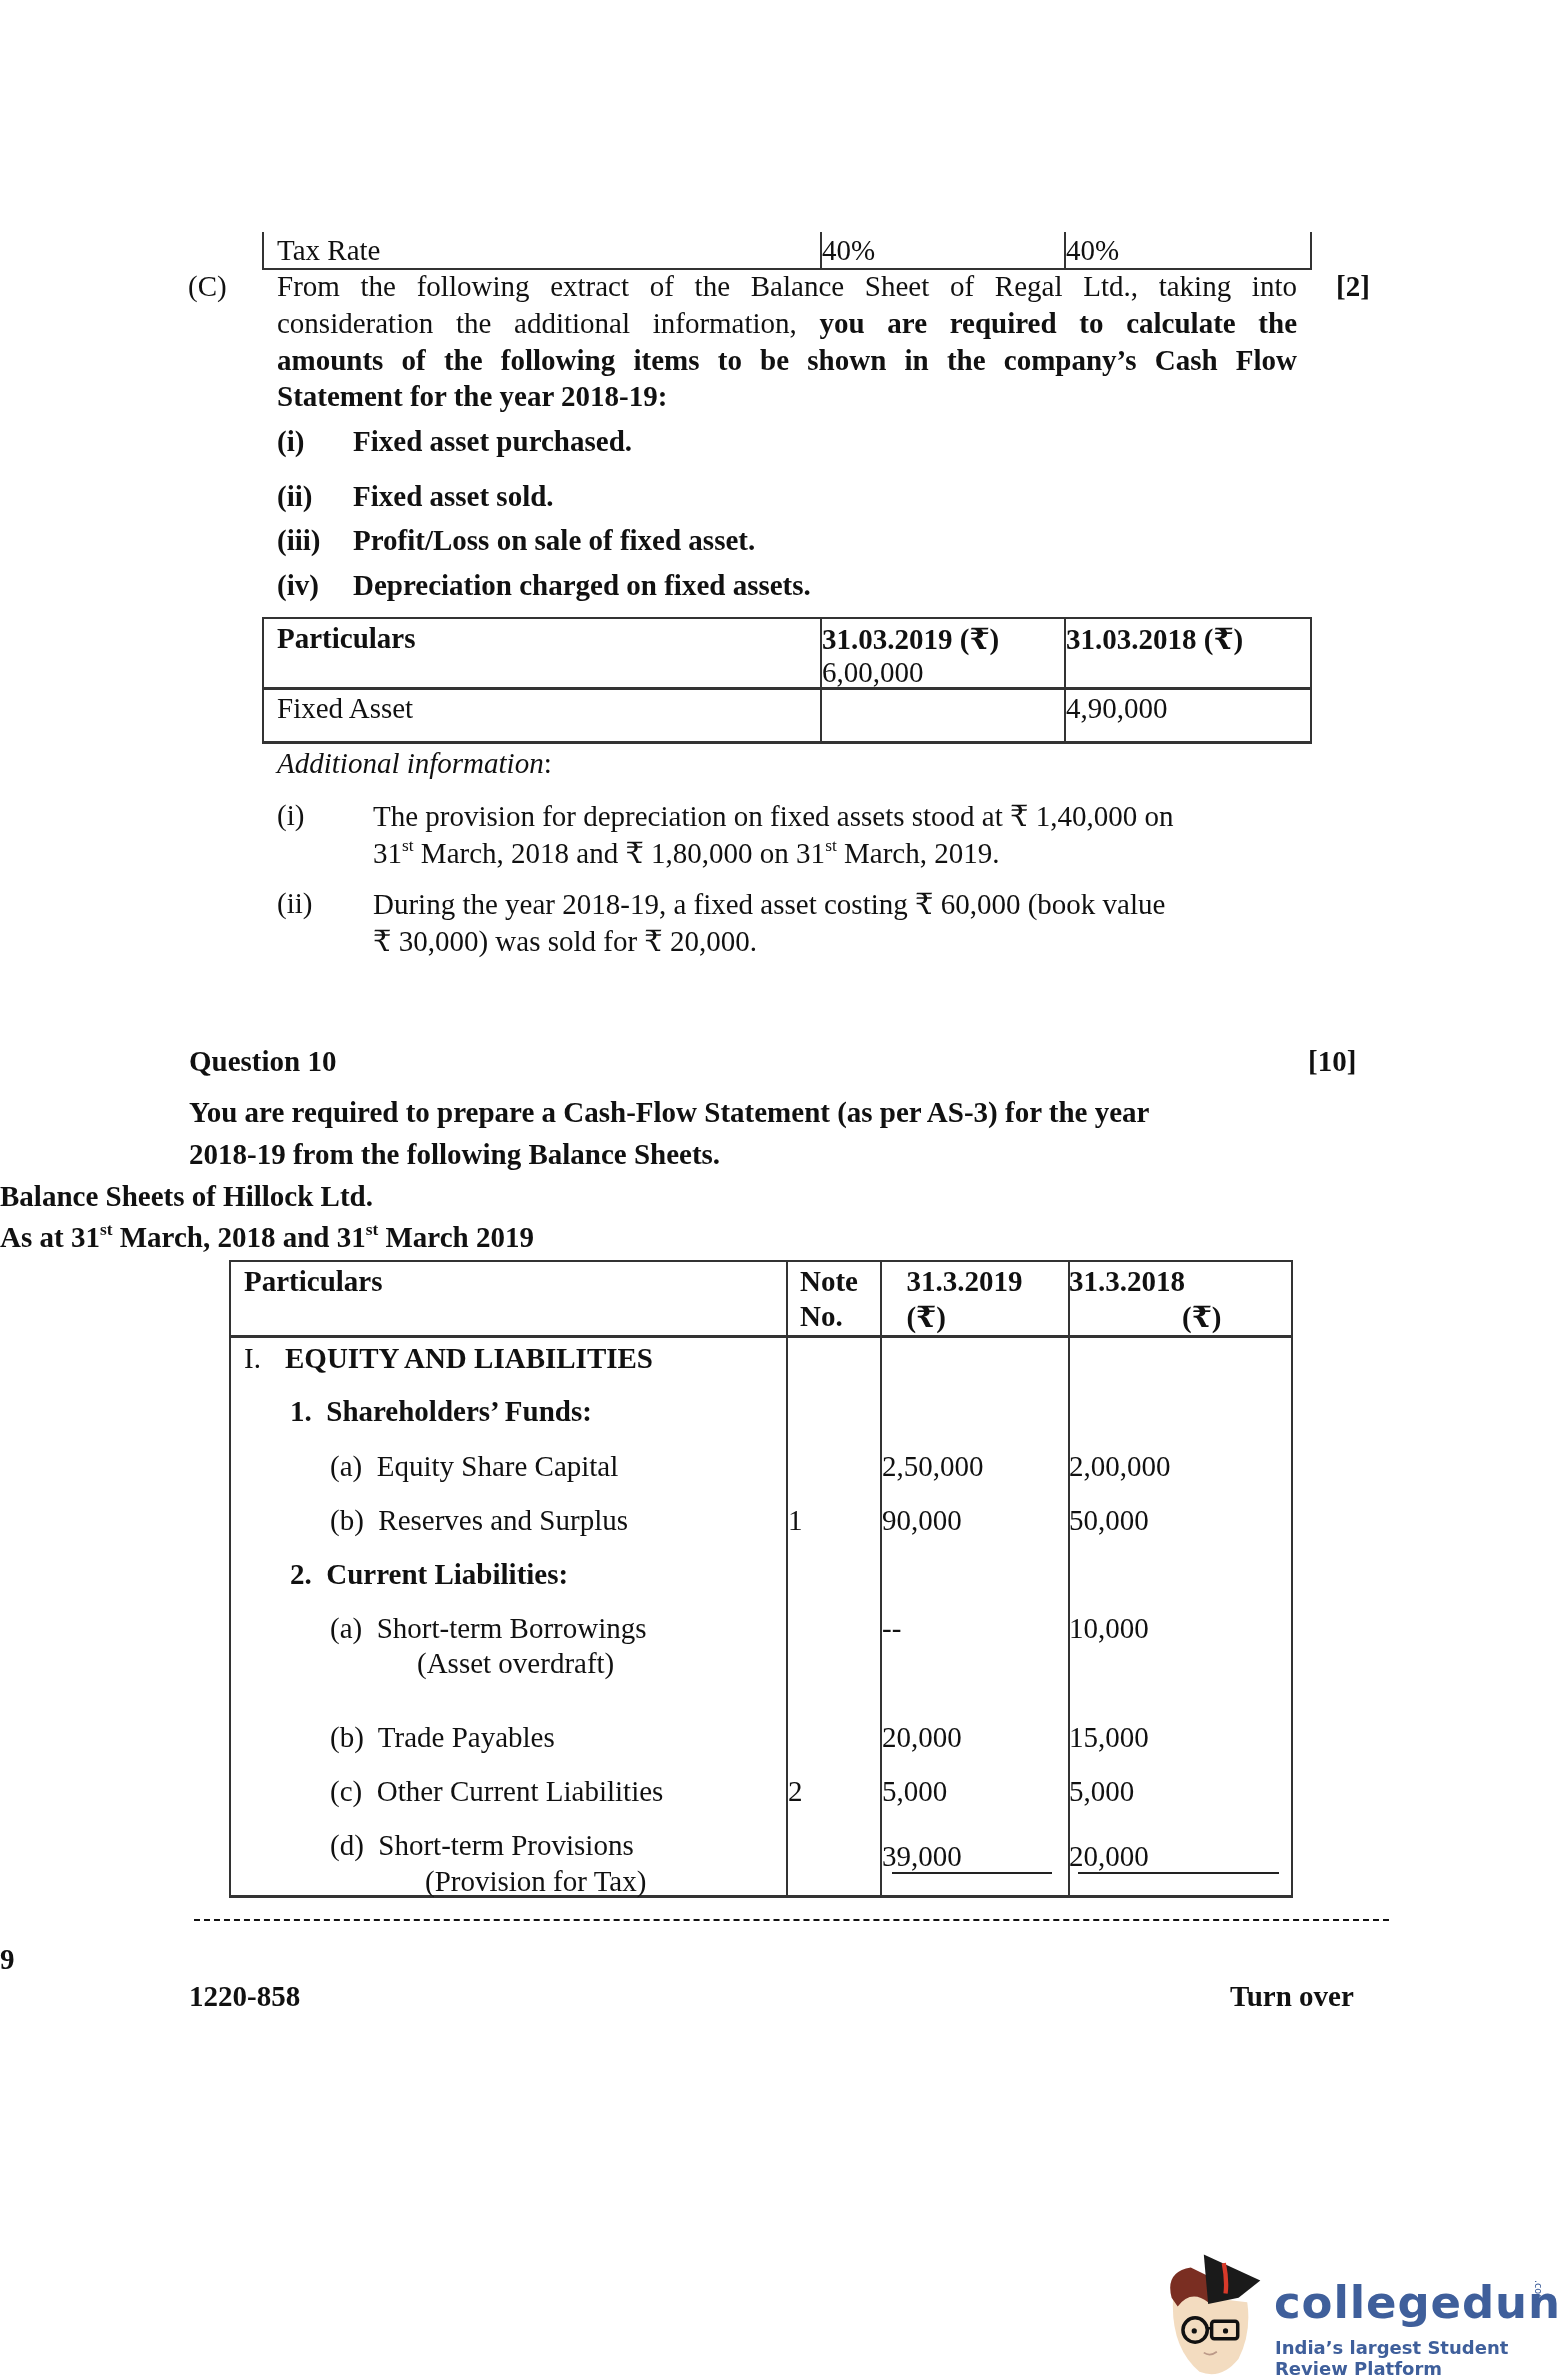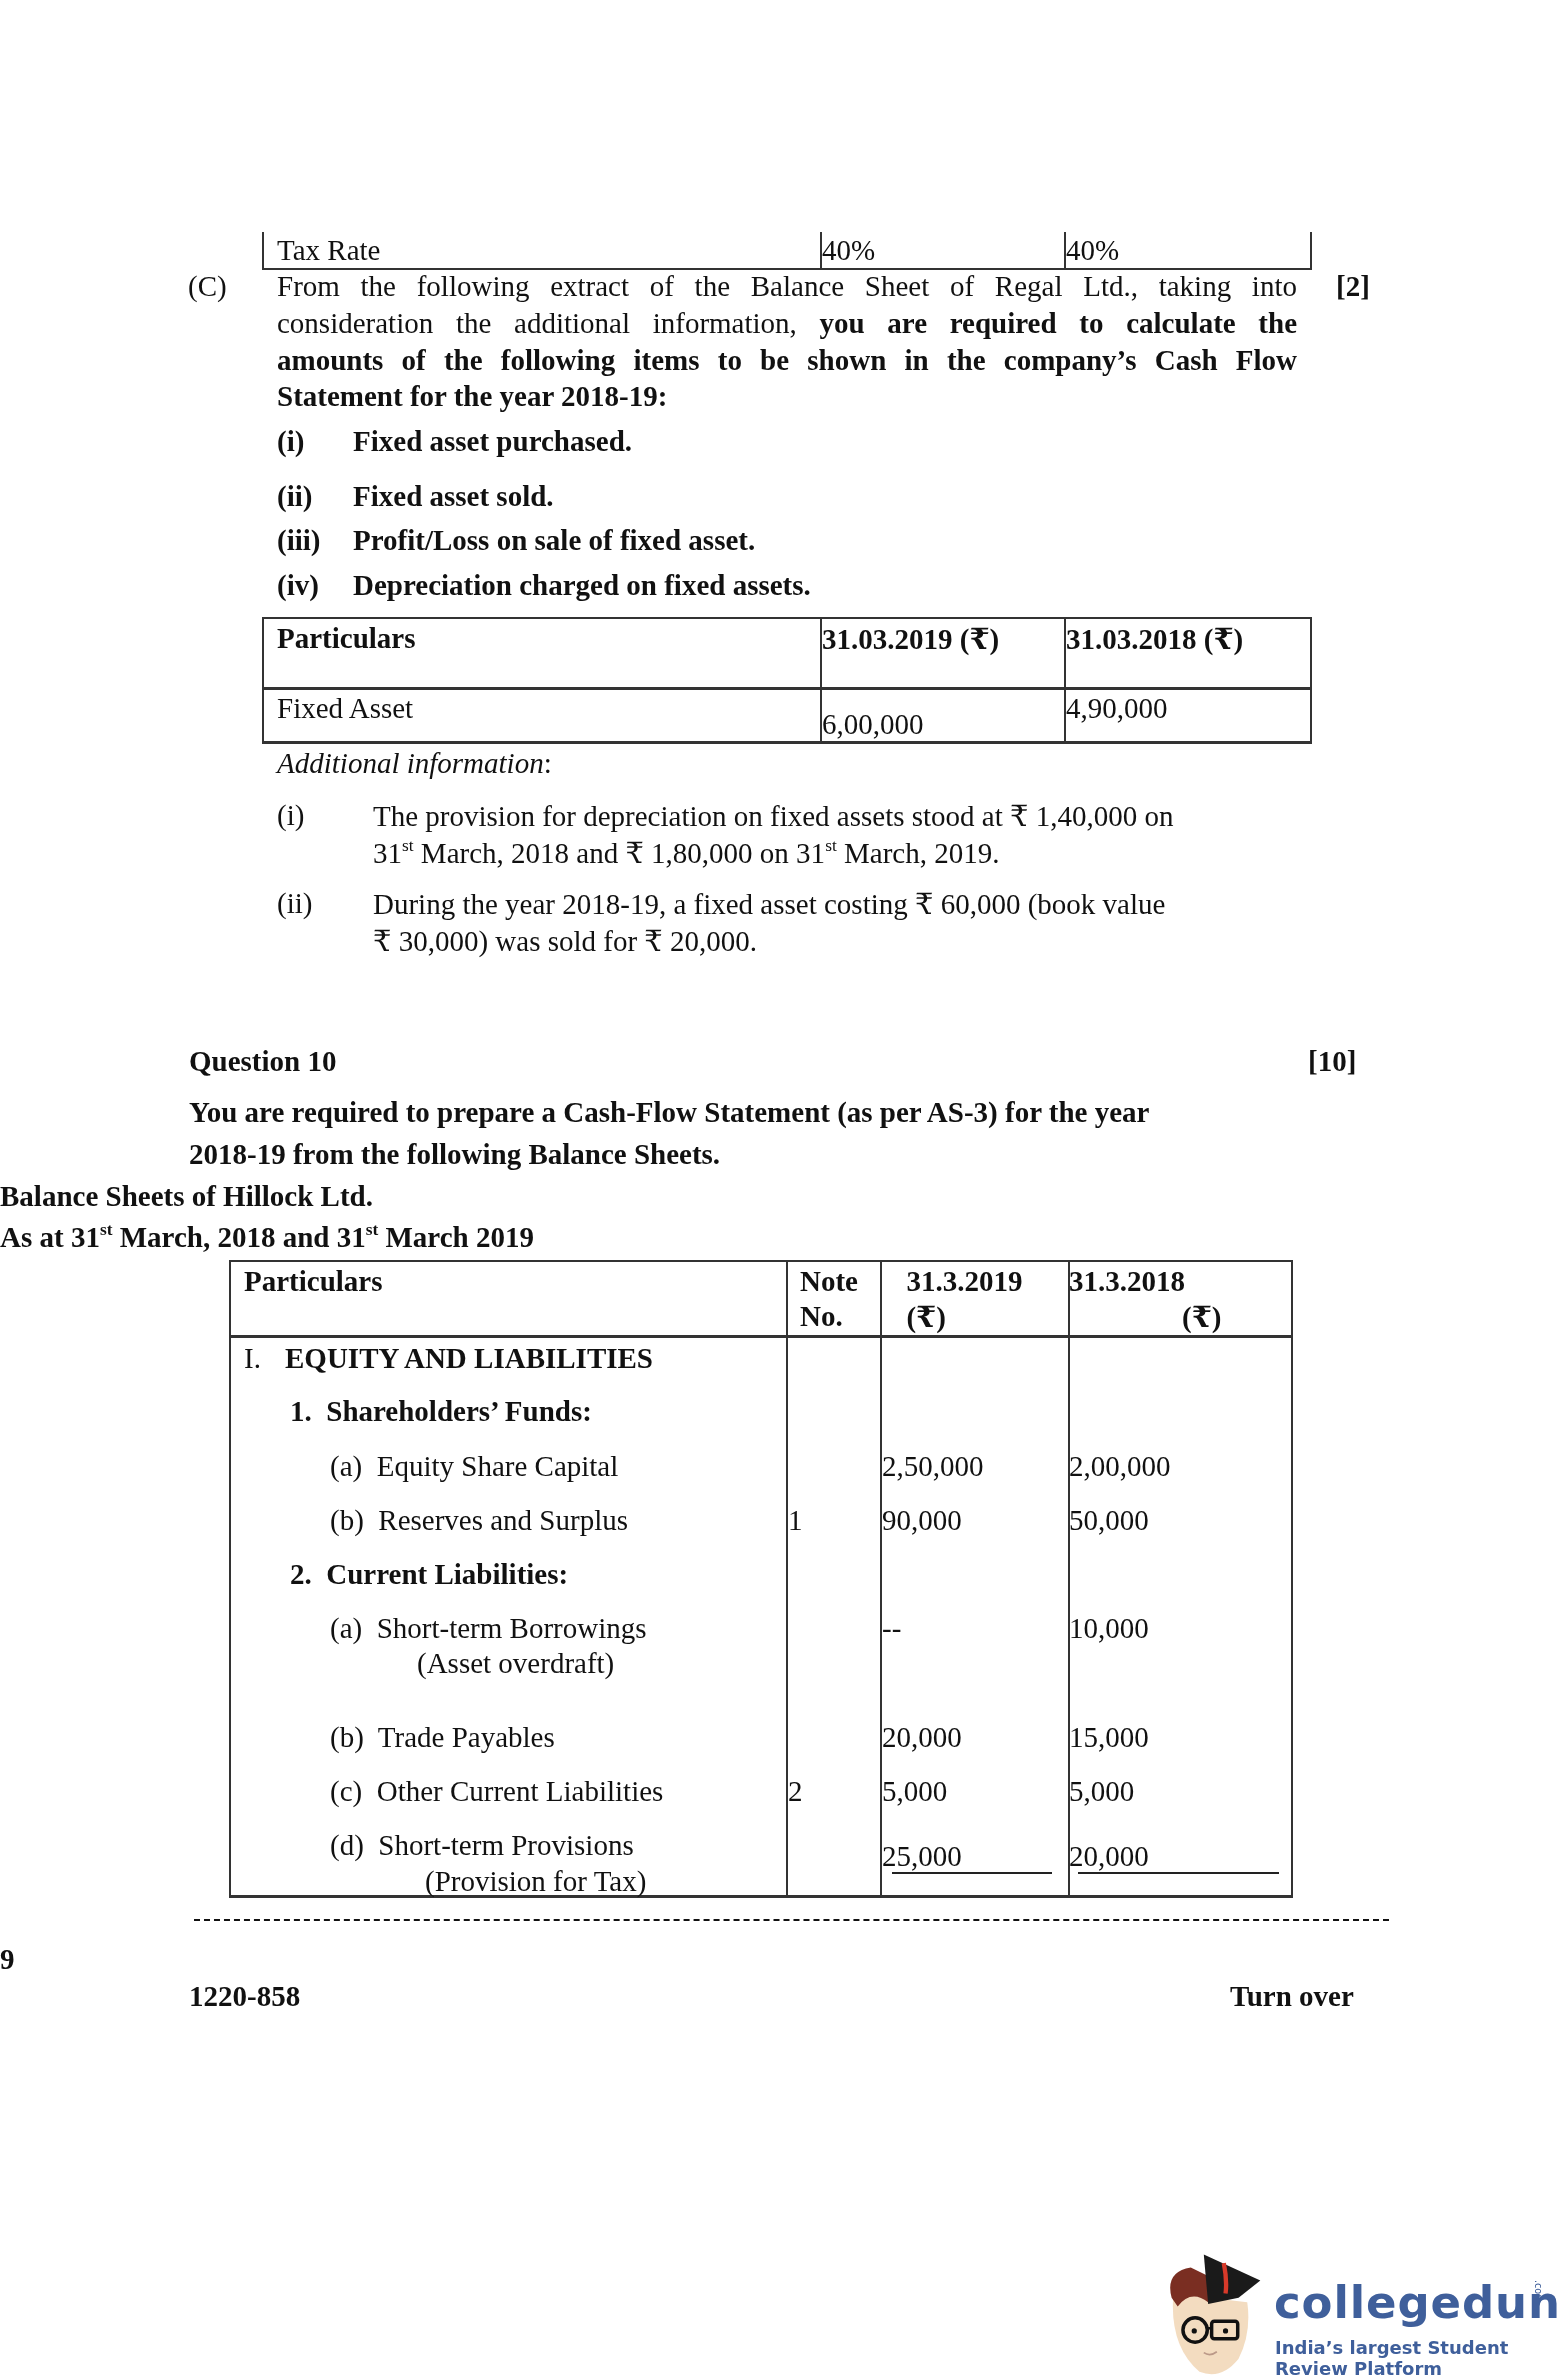--- a/index.html
+++ b/index.html
@@ -58,21 +58,21 @@
     <div class="line" style="left:820px;top:617px;width:1.7px;height:126px;"></div>
     <div class="line" style="left:1064px;top:617px;width:1.7px;height:126px;"></div>
     <div class="line" style="left:1310px;top:617px;width:1.7px;height:126px;"></div>
 
     <div class="cell b" style="left:277px;top:622px;">Particulars</div>
     <div class="cell b right" style="left:822px;top:622px;width:230px;">31.03.2019 (₹)</div>
     <div class="cell b right" style="left:1066px;top:622px;width:232px;">31.03.2018 (₹)</div>
 
     <div>
       <div class="cell" style="left:277px;top:692px;">Fixed Asset</div>
-      <div class="cell right" style="left:822px;top:708px;width:230px;">6,00,000</div>
+      <div class="cell right" style="left:822px;top:656px;width:230px;">6,00,000</div>
       <div class="cell right" style="left:1066px;top:692px;width:232px;">4,90,000</div>
     </div>
   </div>
 
   <div class="cell i" style="left:277px;top:747px;"><span>Additional information</span><span style="font-style:normal">:</span></div>
 
   <div>
     <div class="cell" style="left:277px;top:799px;">(i)</div>
     <div class="cell" style="left:373px;top:799px;">The provision for depreciation on fixed assets stood at ₹ 1,40,000 on</div>
     <div class="cell" style="left:373px;top:836px;"><span>31</span><sup>st</sup><span> March, 2018 and ₹ 1,80,000 on 31</span><sup>st</sup><span> March, 2019.</span></div>
@@ -149,21 +149,21 @@
       <div class="cell" style="left:330px;top:1775px;white-space:pre;">(c)  Other Current Liabilities</div>
       <div class="cell center" style="left:788px;top:1775px;width:92px;">2</div>
       <div class="cell right" style="left:882px;top:1775px;width:171px;">5,000</div>
       <div class="cell right" style="left:1069px;top:1775px;width:209px;">5,000</div>
     </div>
 
     <div>
       <div class="cell" style="left:330px;top:1829px;white-space:pre;">(d)  Short-term Provisions</div>
       <div class="cell" style="left:425px;top:1865px;">(Provision for Tax)</div>
       <div class="cell center" style="left:788px;top:1840px;width:92px;"></div>
-      <div class="cell right" style="left:882px;top:1840px;width:171px;">25,000</div>
+      <div class="cell right" style="left:882px;top:1840px;width:171px;">39,000</div>
       <div class="cell right" style="left:1069px;top:1840px;width:209px;">20,000</div>
       <div class="line" style="left:892px;top:1872px;width:160px;height:1.7px;background:#222;"></div>
       <div class="line" style="left:1078px;top:1872px;width:201px;height:1.7px;background:#222;"></div>
     </div>
   </div>
 </div>
 
 <div>
   <div class="abs" style="left:194px;top:1919px;width:1195px;height:0;border-top:2.6px dashed #111;"></div>
   <div class="cell b center" style="left:0;top:1943px;width:1558px;">9</div>

